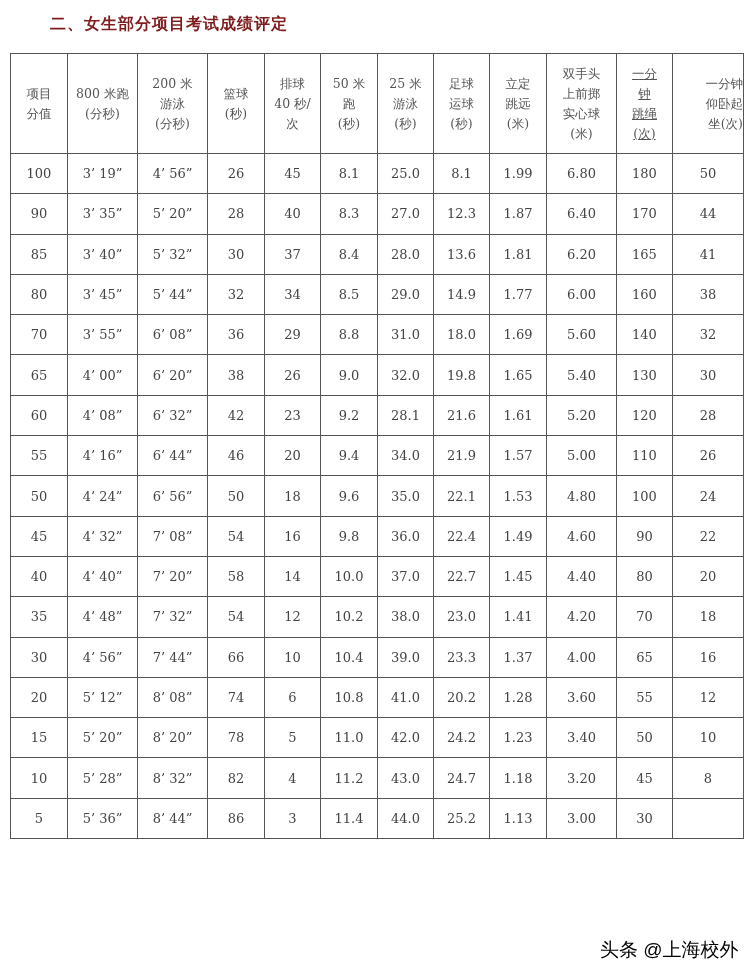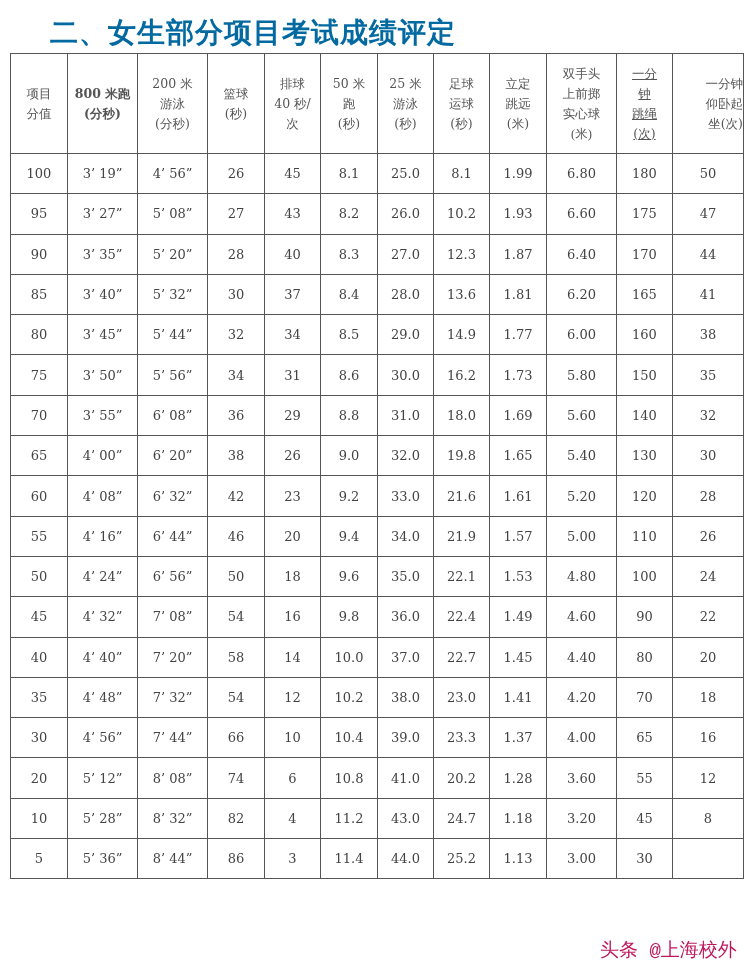--- a/index.html
+++ b/index.html
@@ -1,26 +1,26 @@
 <!DOCTYPE html>
 <html><head>
 <meta charset="utf-8">
 <style>
   html, body { margin:0; padding:0; background:#ffffff; }
   body { width:750px; height:980px; position:relative; overflow:hidden;
          font-family:"DejaVu Serif","Liberation Serif",serif; color:#333; }
   .title { position:absolute; left:50px; top:14px; font-family:"DejaVu Sans","Liberation Sans",sans-serif;
-           font-size:28px; font-weight:bold; color:#0369a1; letter-spacing:1px; }
+           font-size:16px; font-weight:bold; color:#7f1d1d; letter-spacing:1px; }
   table.scores { position:absolute; left:10px; top:53px; border-collapse:collapse; table-layout:fixed; width:733px; }
   table.scores td, table.scores th { border:1.5px solid #555; text-align:center; vertical-align:middle;
            font-weight:normal; padding:0; color:#444; }
   table.scores th { height:99px; font-size:12.5px; line-height:20px; color:#555; }
   table.scores td { height:39.3px; font-size:13px; }
-  .wm { position:absolute; left:598px; top:937px; font-family:Liberation Mono, monospace;
-        font-size:19px; color:#be185d; background:rgba(255,255,255,0.55); padding:0 2px;
+  .wm { position:absolute; left:598px; top:937px; font-family:Liberation Sans, sans-serif;
+        font-size:19px; color:#000000; background:rgba(255,255,255,0.55); padding:0 2px;
         text-shadow:0 0 2px #fff, 0 0 2px #fff; }
 </style>
 </head>
 <body>
 
 <div class="title">二、女生部分项目考试成绩评定</div>
 
 <table class="scores">
   <colgroup>
     <col style="width:57px">
@@ -33,21 +33,21 @@
       <col style="width:56px">
     <col style="width:57px">
       <col style="width:70px">
       <col style="width:56px">
       <col style="width:71px">
   </colgroup>
   <thead>
       <tr id="hdr">
         <th style="white-space: pre-line;">项目
 分值</th>
-        <th style="white-space: pre-line; font-weight: bold;">800 米跑
+        <th style="white-space: pre-line;">800 米跑
 (分秒)</th>
         <th style="white-space: pre-line;">200 米
 游泳
 (分秒)</th>
         <th style="white-space: pre-line;">篮球
 (秒)</th>
         <th style="white-space: pre-line;">排球
 40 秒/
 次</th>
         <th style="white-space: pre-line;">50 米
@@ -55,21 +55,21 @@
 (秒)</th>
         <th style="white-space: pre-line;">25 米
 游泳
 (秒)</th>
         <th style="white-space: pre-line;">足球
 运球
 (秒)</th>
         <th style="white-space: pre-line;">立定
 跳远
 (米)</th>
-        <th style="white-space: pre-line; font-family: Liberation Serif, serif;">双手头
+        <th style="white-space: pre-line;">双手头
 上前掷
 实心球
 (米)</th>
         <th style="white-space: pre-line; text-decoration: underline;">一分
 钟
 跳绳
 (次)</th>
         <th style="white-space: pre-line; text-align: right;">一分钟
 仰卧起
 坐(次)</th>
@@ -84,34 +84,20 @@
         <td>45</td>
         <td>8.1</td>
         <td>25.0</td>
         <td>8.1</td>
         <td>1.99</td>
         <td>6.80</td>
         <td>180</td>
         <td>50</td>
       </tr>
       <tr>
-        <td>95</td>
-        <td>3’ 27”</td>
-        <td>5’ 08”</td>
-        <td>27</td>
-        <td>43</td>
-        <td>8.2</td>
-        <td>26.0</td>
-        <td>10.2</td>
-        <td>1.93</td>
-        <td>6.60</td>
-        <td>175</td>
-        <td>47</td>
-      </tr>
-      <tr>
         <td>90</td>
         <td>3’ 35”</td>
         <td>5’ 20”</td>
         <td>28</td>
         <td>40</td>
         <td>8.3</td>
         <td>27.0</td>
         <td>12.3</td>
         <td>1.87</td>
         <td>6.40</td>
@@ -140,34 +126,20 @@
         <td>34</td>
         <td>8.5</td>
         <td>29.0</td>
         <td>14.9</td>
         <td>1.77</td>
         <td>6.00</td>
         <td>160</td>
         <td>38</td>
       </tr>
       <tr>
-        <td>75</td>
-        <td>3’ 50”</td>
-        <td>5’ 56”</td>
-        <td>34</td>
-        <td>31</td>
-        <td>8.6</td>
-        <td>30.0</td>
-        <td>16.2</td>
-        <td>1.73</td>
-        <td>5.80</td>
-        <td>150</td>
-        <td>35</td>
-      </tr>
-      <tr>
         <td>70</td>
         <td>3’ 55”</td>
         <td>6’ 08”</td>
         <td>36</td>
         <td>29</td>
         <td>8.8</td>
         <td>31.0</td>
         <td>18.0</td>
         <td>1.69</td>
         <td>5.60</td>
@@ -188,21 +160,21 @@
         <td>130</td>
         <td>30</td>
       </tr>
       <tr>
         <td>60</td>
         <td>4’ 08”</td>
         <td>6’ 32”</td>
         <td>42</td>
         <td>23</td>
         <td>9.2</td>
-        <td>33.0</td>
+        <td>28.1</td>
         <td>21.6</td>
         <td>1.61</td>
         <td>5.20</td>
         <td>120</td>
         <td>28</td>
       </tr>
       <tr>
         <td>55</td>
         <td>4’ 16”</td>
         <td>6’ 44”</td>
@@ -294,20 +266,34 @@
         <td>6</td>
         <td>10.8</td>
         <td>41.0</td>
         <td>20.2</td>
         <td>1.28</td>
         <td>3.60</td>
         <td>55</td>
         <td>12</td>
       </tr>
       <tr>
+        <td>15</td>
+        <td>5’ 20”</td>
+        <td>8’ 20”</td>
+        <td>78</td>
+        <td>5</td>
+        <td>11.0</td>
+        <td>42.0</td>
+        <td>24.2</td>
+        <td>1.23</td>
+        <td>3.40</td>
+        <td>50</td>
+        <td>10</td>
+      </tr>
+      <tr>
         <td>10</td>
         <td>5’ 28”</td>
         <td>8’ 32”</td>
         <td>82</td>
         <td>4</td>
         <td>11.2</td>
         <td>43.0</td>
         <td>24.7</td>
         <td>1.18</td>
         <td>3.20</td>

